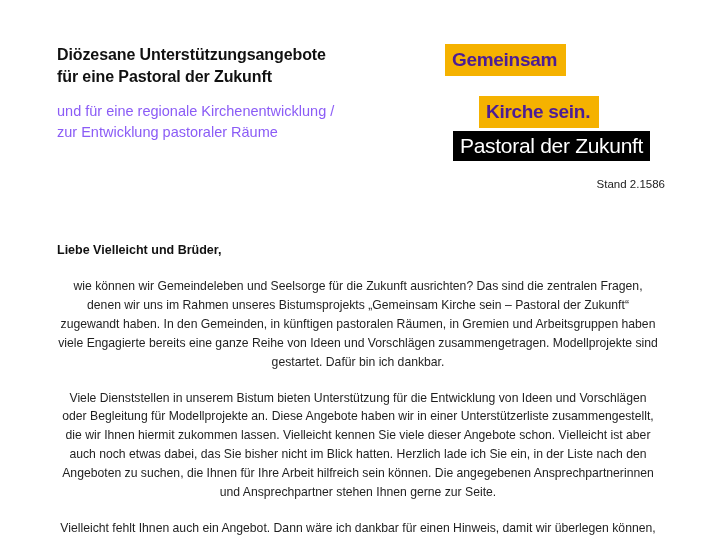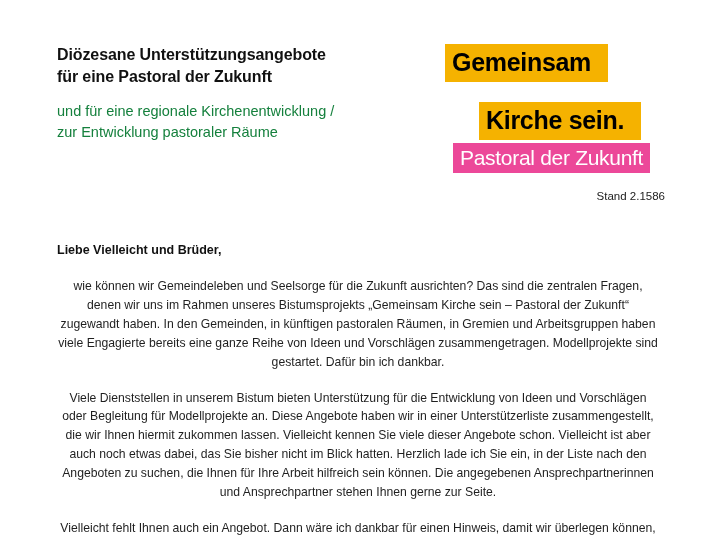--- a/index.html
+++ b/index.html
@@ -37,53 +37,53 @@
     line-height: 1.38;
     color: #111111;
     margin: 0;
     letter-spacing: -0.1px;
   }
   .doc-subtitle {
     margin-top: 13px;
     font-size: 14.5px;
     font-weight: normal;
     line-height: 1.45;
-    color: #15803d;
+    color: #8b5cf6;
   }
 
   
   .logo {
     position: absolute;
     top: 0px;
     left: 388px;
     width: 228px;
     text-align: left;
   }
   .logo-line {
     display: inline-block;
     background: #f5b200;
-    color: #000000;
+    color: #4c1d95;
     font-weight: bold;
-    font-size: 25px;
+    font-size: 19px;
     line-height: 1.0;
-    padding: 6px 17px 7px 7px;
+    padding: 6px 9px 7px 7px;
     letter-spacing: -0.3px;
     white-space: nowrap;
   }
   .logo-line1 {
     margin-left: 0px;
   }
   .logo-line2 {
     margin-top: 20px;
     margin-left: 34px;
   }
   .logo-line3 {
     margin-top: 3px;
     margin-left: 8px;
-    background: #ec4899;
+    background: #000000;
     color: #ffffff;
     font-weight: normal;
     font-size: 21px;
     padding: 4px 7px 5px 7px;
   }
   .logo-stand {
     margin-top: 17px;
     text-align: right;
     width: 220px;
     font-size: 11.5px;

